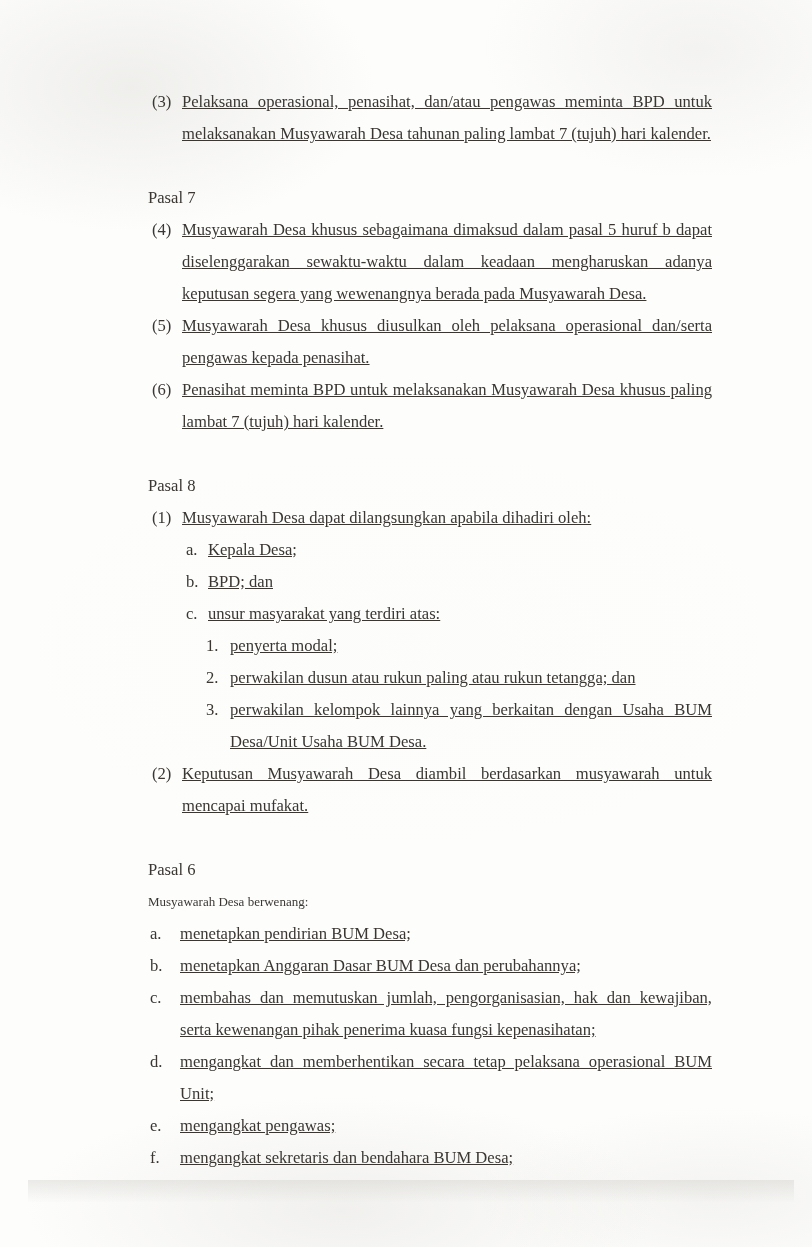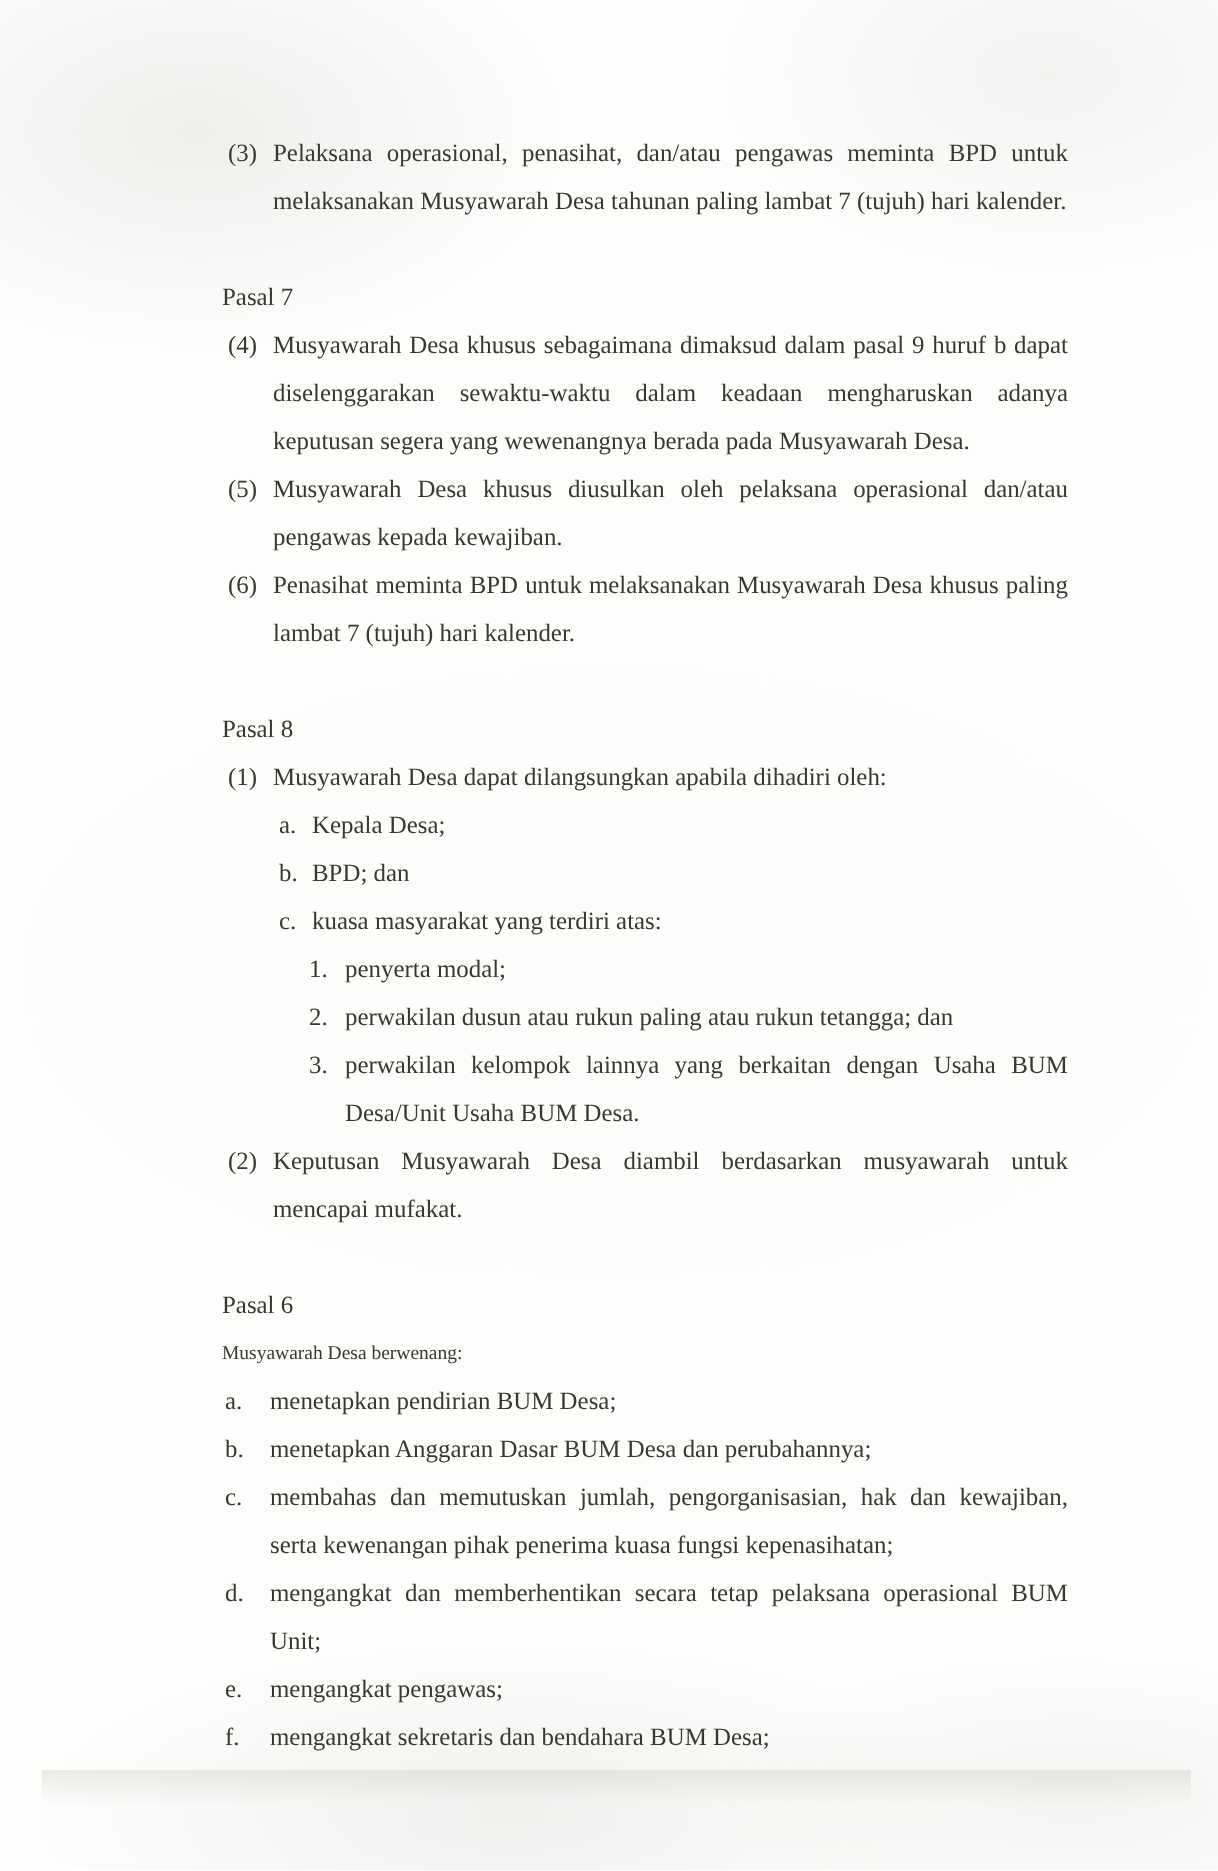--- a/index.html
+++ b/index.html
@@ -70,20 +70,21 @@
   .marker {
     flex: 0 0 auto;
     text-align: left;
     white-space: nowrap;
   }
   .body {
     flex: 1 1 auto;
     text-align: justify;
     text-justify: inter-word;
     hyphens: none;
+    text-decoration: underline;
   }
   .body.last-plain { text-align: left; }
 
   
   .lvl-paren { margin-left: 4px; }
   .lvl-paren > .marker { width: 30px; }
 
   
   .lvl-alpha-sub { margin-left: 38px; }
   .lvl-alpha-sub > .marker { width: 22px; }
@@ -111,26 +112,26 @@
       <span class="marker">(3)</span>
       <span class="body">Pelaksana operasional, penasihat, dan/atau pengawas meminta BPD untuk melaksanakan Musyawarah Desa tahunan paling lambat 7 (tujuh) hari kalender.</span>
     </div>
 
     <div class="spacer-lg"></div>
 
     <div class="center-head">Pasal 7</div>
 
     <div class="item lvl-paren">
       <span class="marker">(4)</span>
-      <span class="body">Musyawarah Desa khusus sebagaimana dimaksud dalam pasal 9 huruf b dapat diselenggarakan sewaktu-waktu dalam keadaan mengharuskan adanya keputusan segera yang wewenangnya berada pada Musyawarah Desa.</span>
+      <span class="body">Musyawarah Desa khusus sebagaimana dimaksud dalam pasal 5 huruf b dapat diselenggarakan sewaktu-waktu dalam keadaan mengharuskan adanya keputusan segera yang wewenangnya berada pada Musyawarah Desa.</span>
     </div>
 
     <div class="item lvl-paren">
       <span class="marker">(5)</span>
-      <span class="body">Musyawarah Desa khusus diusulkan oleh pelaksana operasional dan/atau pengawas kepada kewajiban.</span>
+      <span class="body">Musyawarah Desa khusus diusulkan oleh pelaksana operasional dan/serta pengawas kepada penasihat.</span>
     </div>
 
     <div class="item lvl-paren">
       <span class="marker">(6)</span>
       <span class="body">Penasihat meminta BPD untuk melaksanakan Musyawarah Desa khusus paling lambat 7 (tujuh) hari kalender.</span>
     </div>
 
     <div class="spacer-lg"></div>
 
     <div class="center-head">Pasal 8</div>
@@ -145,21 +146,21 @@
       <span class="body last-plain">Kepala Desa;</span>
     </div>
 
     <div class="item lvl-alpha-sub">
       <span class="marker">b.</span>
       <span class="body last-plain">BPD; dan</span>
     </div>
 
     <div class="item lvl-alpha-sub">
       <span class="marker">c.</span>
-      <span class="body last-plain">kuasa masyarakat yang terdiri atas:</span>
+      <span class="body last-plain">unsur masyarakat yang terdiri atas:</span>
     </div>
 
     <div class="item lvl-num-sub">
       <span class="marker">1.</span>
       <span class="body last-plain">penyerta modal;</span>
     </div>
 
     <div class="item lvl-num-sub">
       <span class="marker">2.</span>
       <span class="body last-plain">perwakilan dusun atau rukun paling atau rukun tetangga; dan</span>

